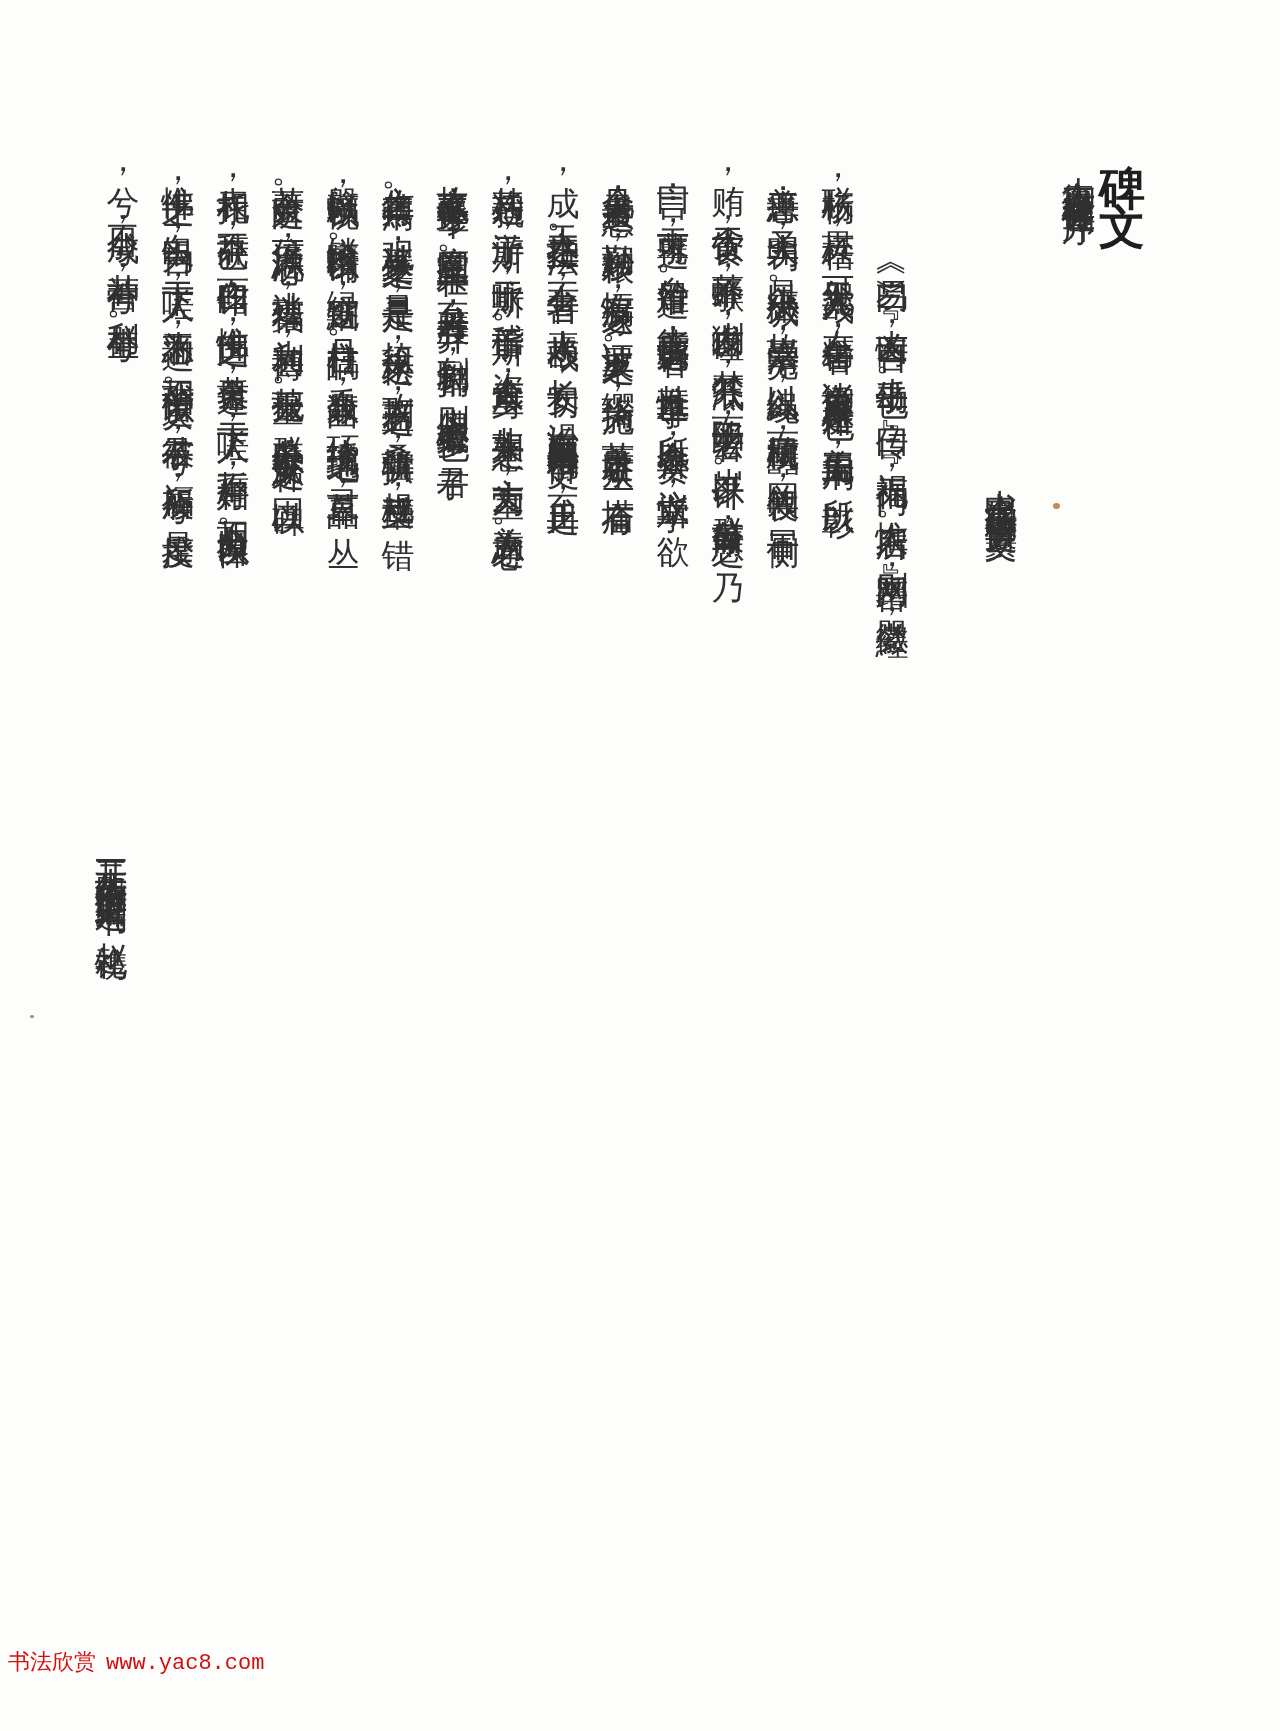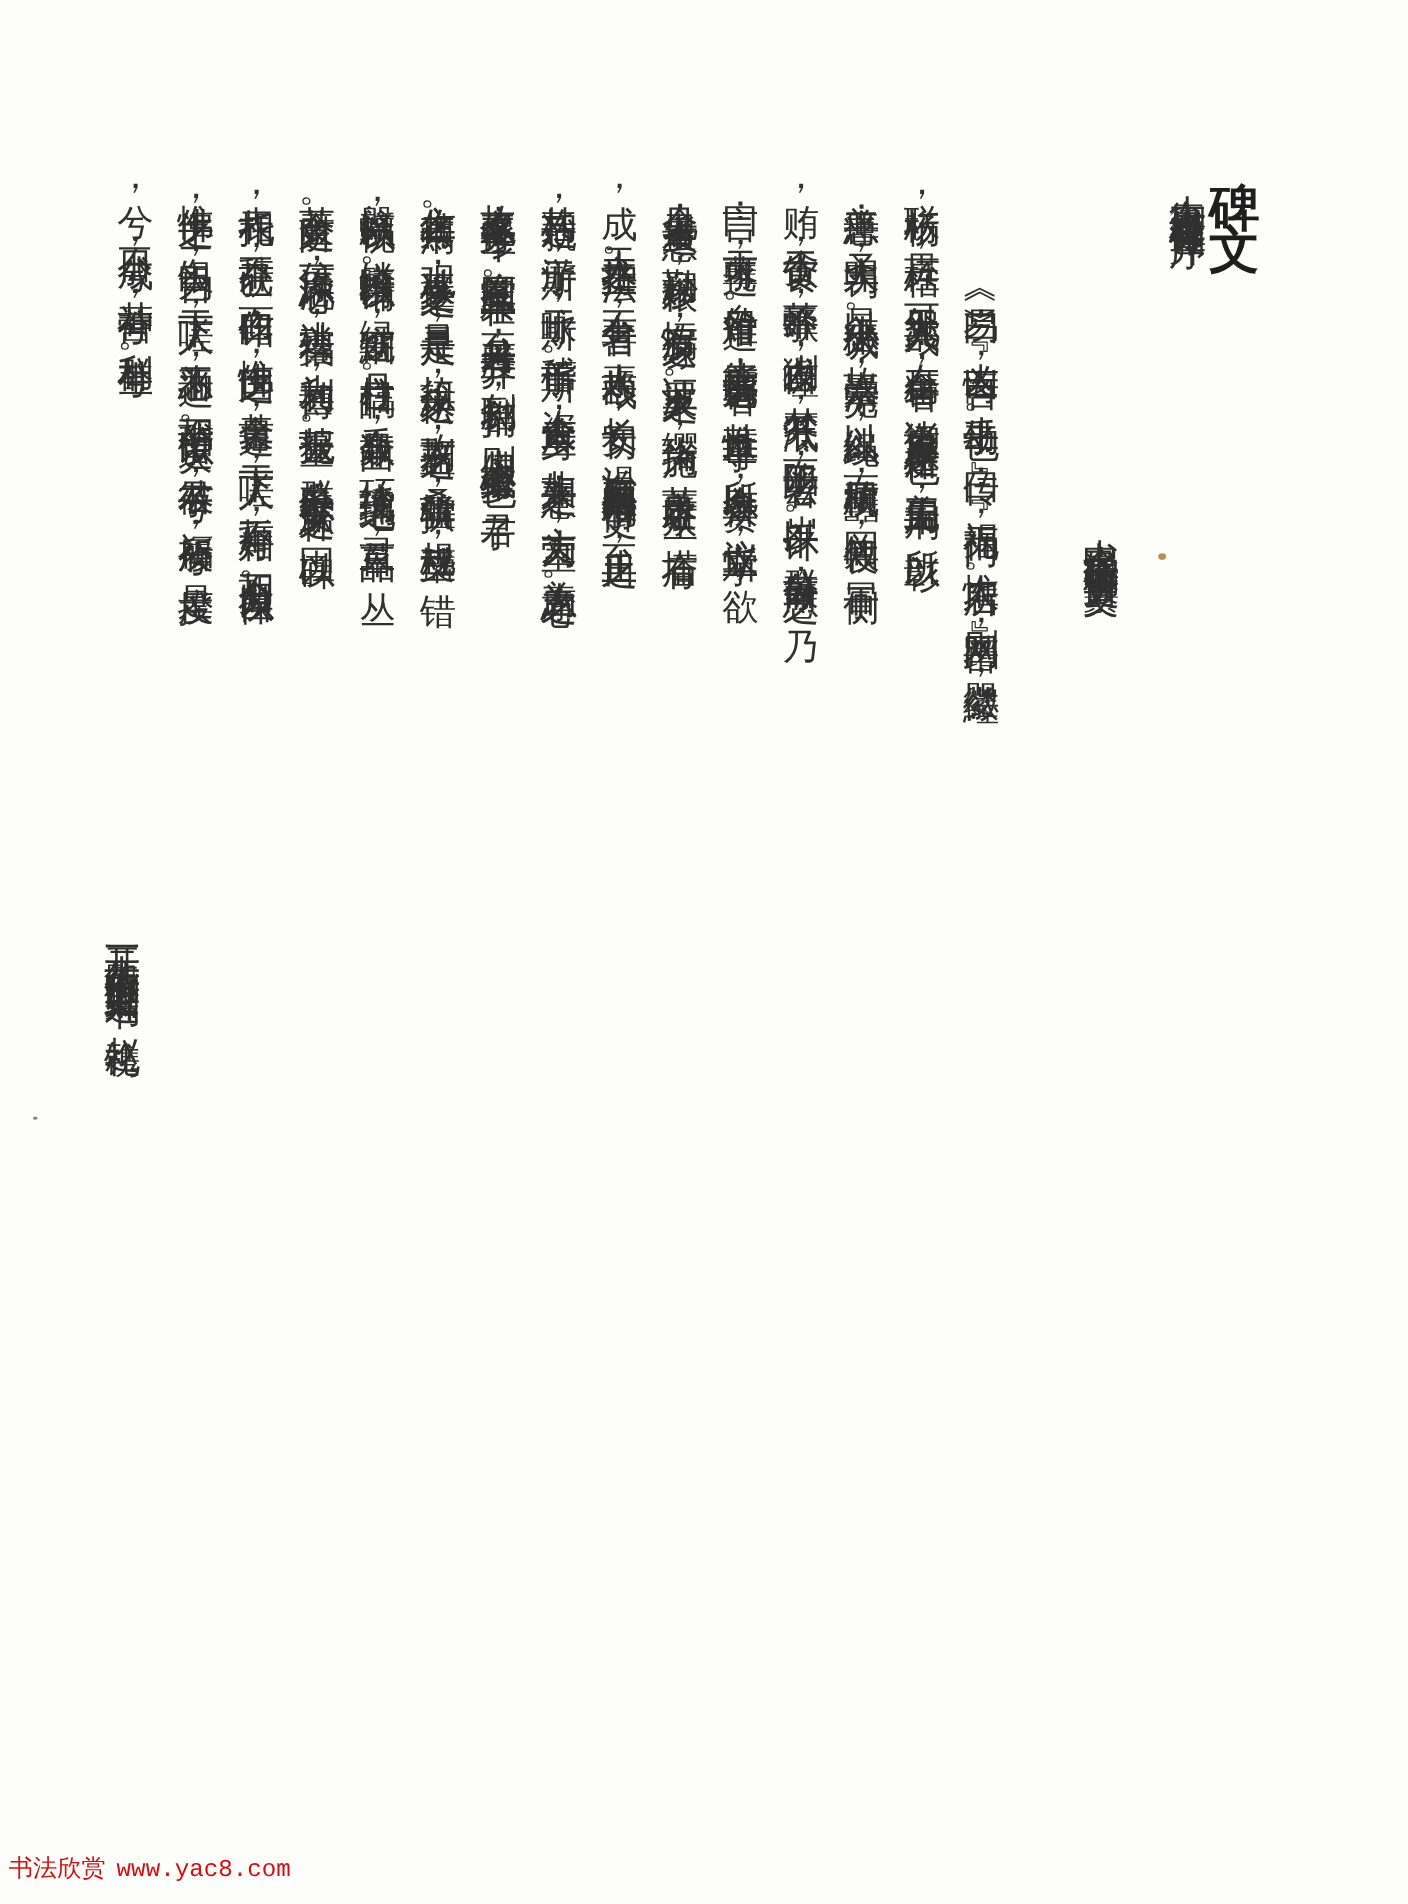--- a/index.html
+++ b/index.html
@@ -30,21 +30,21 @@
     font-size: 46px;
     letter-spacing: 36px;
     color: #1e1e1e;
   }
   .title { font-size: 34px; letter-spacing: 3px; }
   .author { font-size: 33px; letter-spacing: 3px; }
   .sig { font-size: 33px; letter-spacing: 3px; }
   .gap { display: inline-block; height: 36px; }
   .watermark {
     position: absolute;
-    left: 8px; top: 1683px;
+    left: 8px; top: 1647px;
     font-family: "DejaVu Serif", "Liberation Serif", serif;
     font-size: 22px;
     color: #d01010;
     white-space: nowrap;
   }
   .watermark .url { font-family: "Liberation Mono", "DejaVu Sans Mono", monospace; margin-left: 10px; }
   .speck { position: absolute; border-radius: 50%; }
 </style>
 </head>
 <body>

